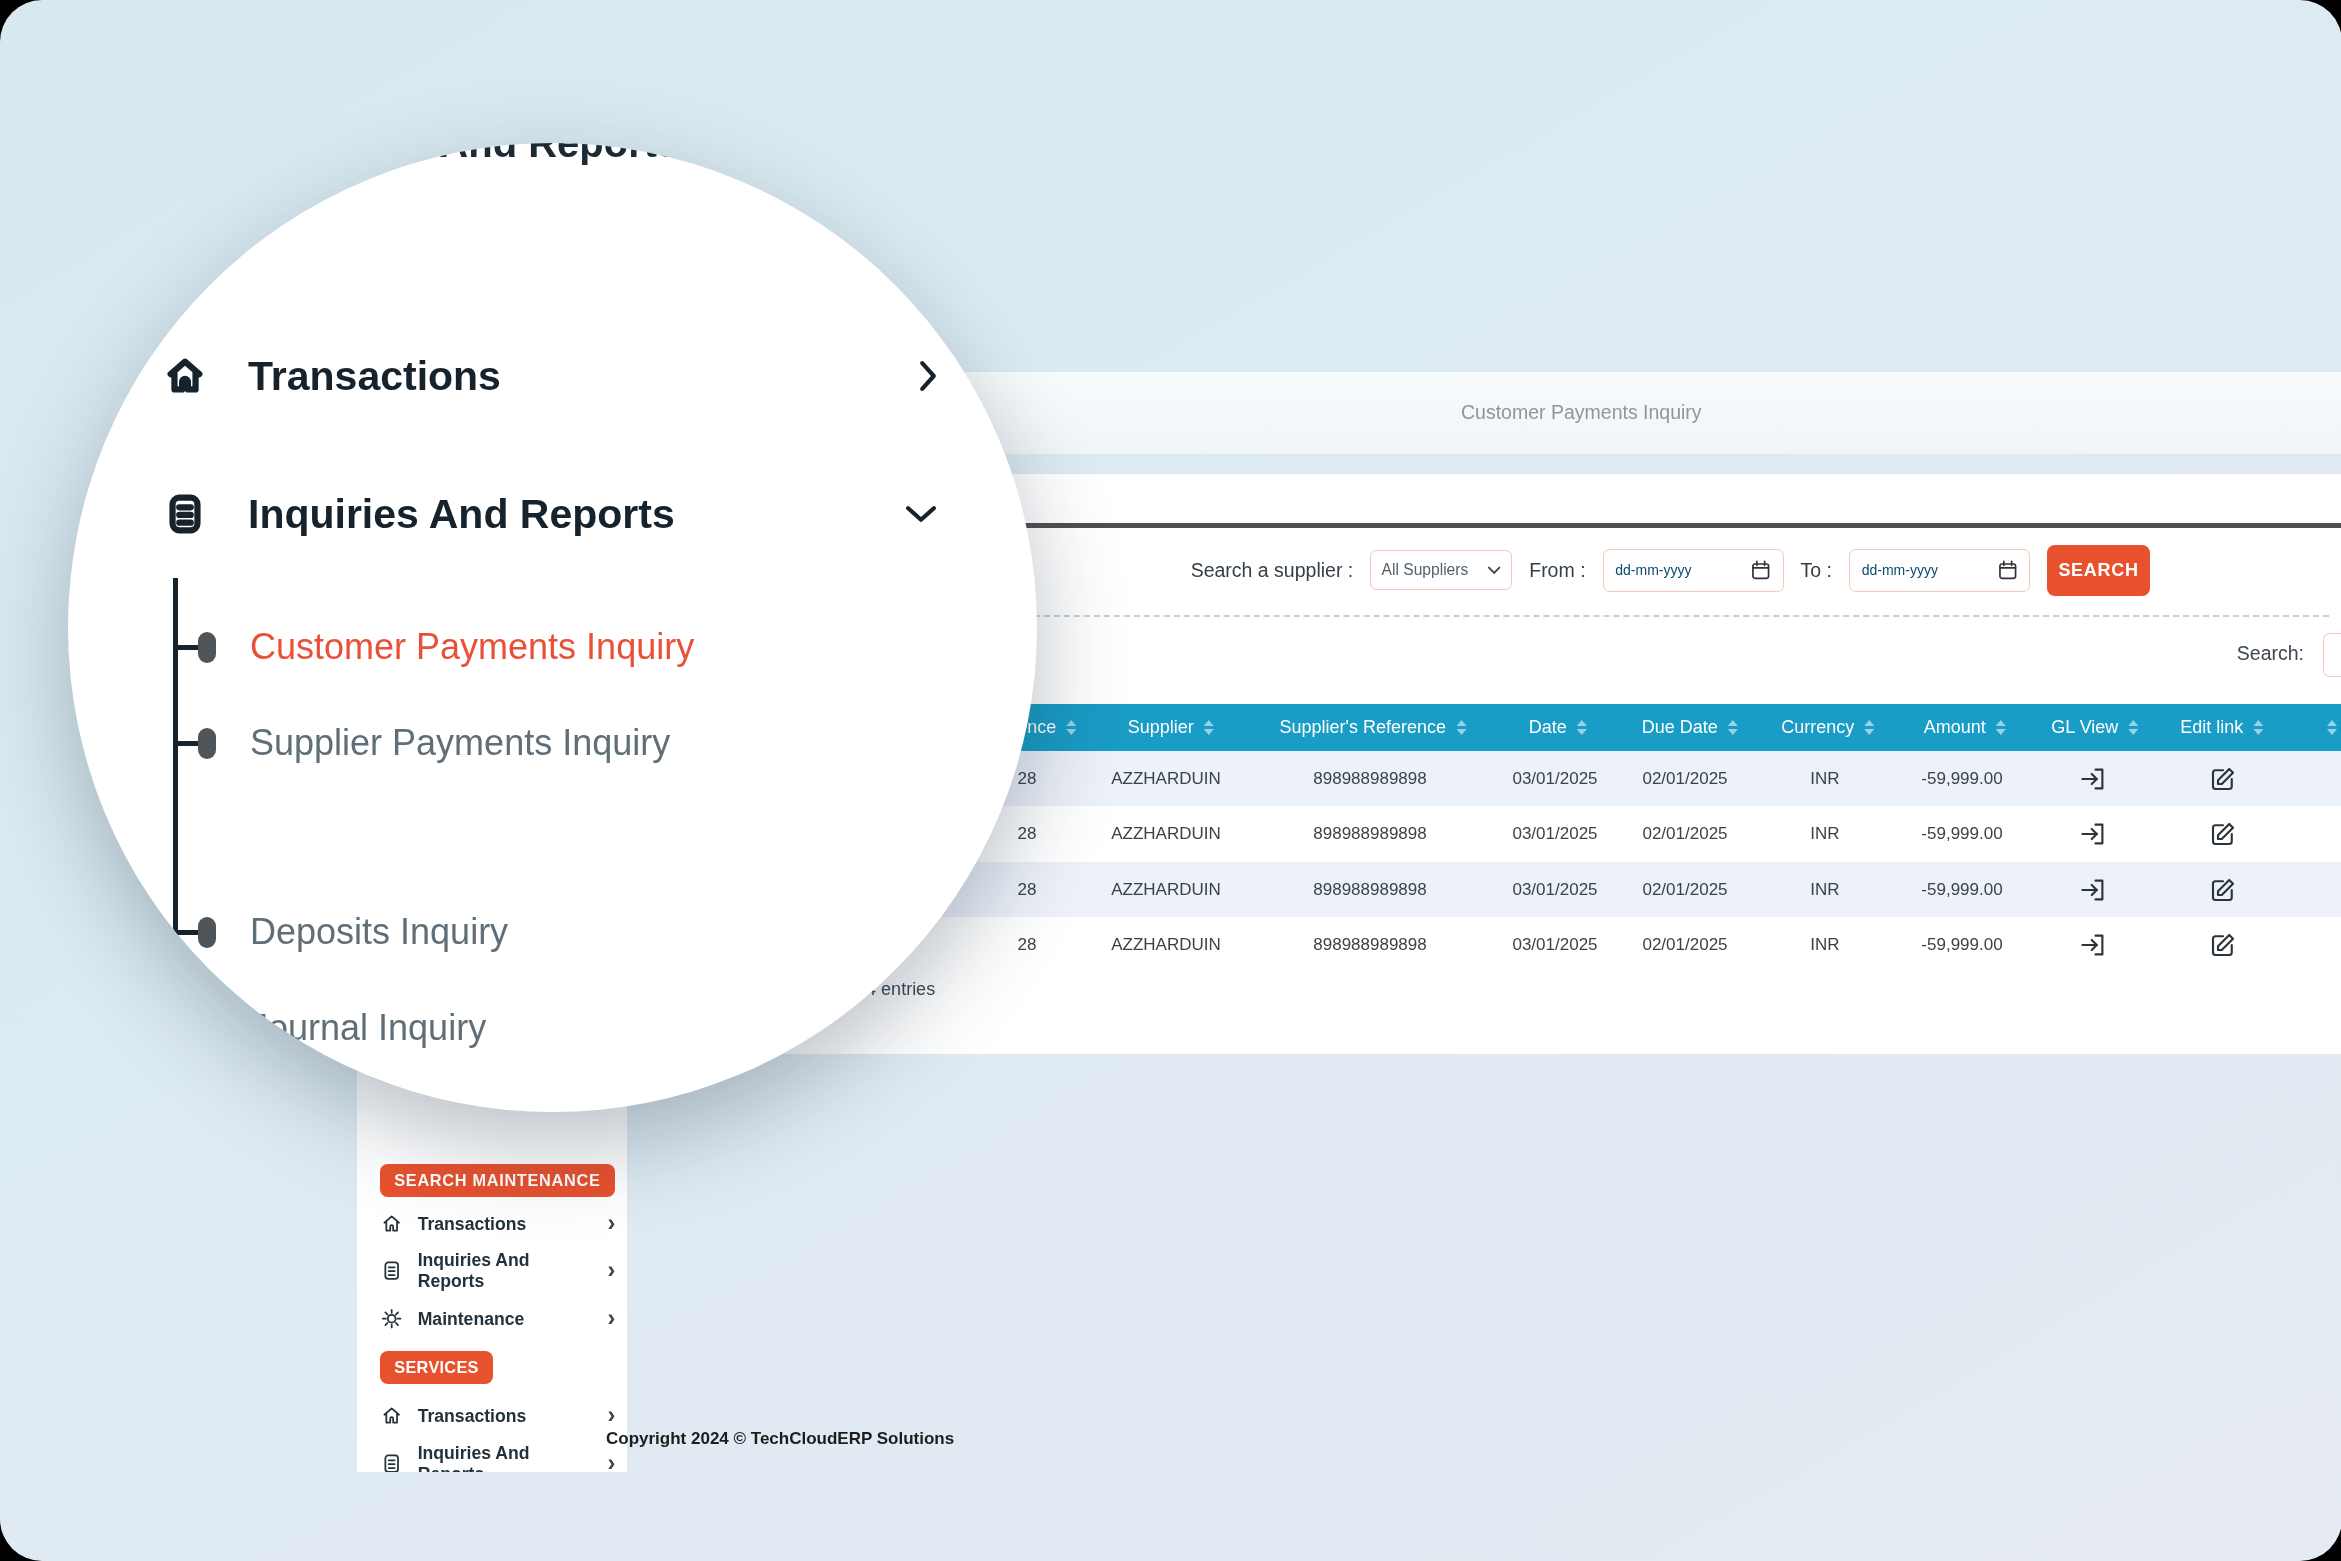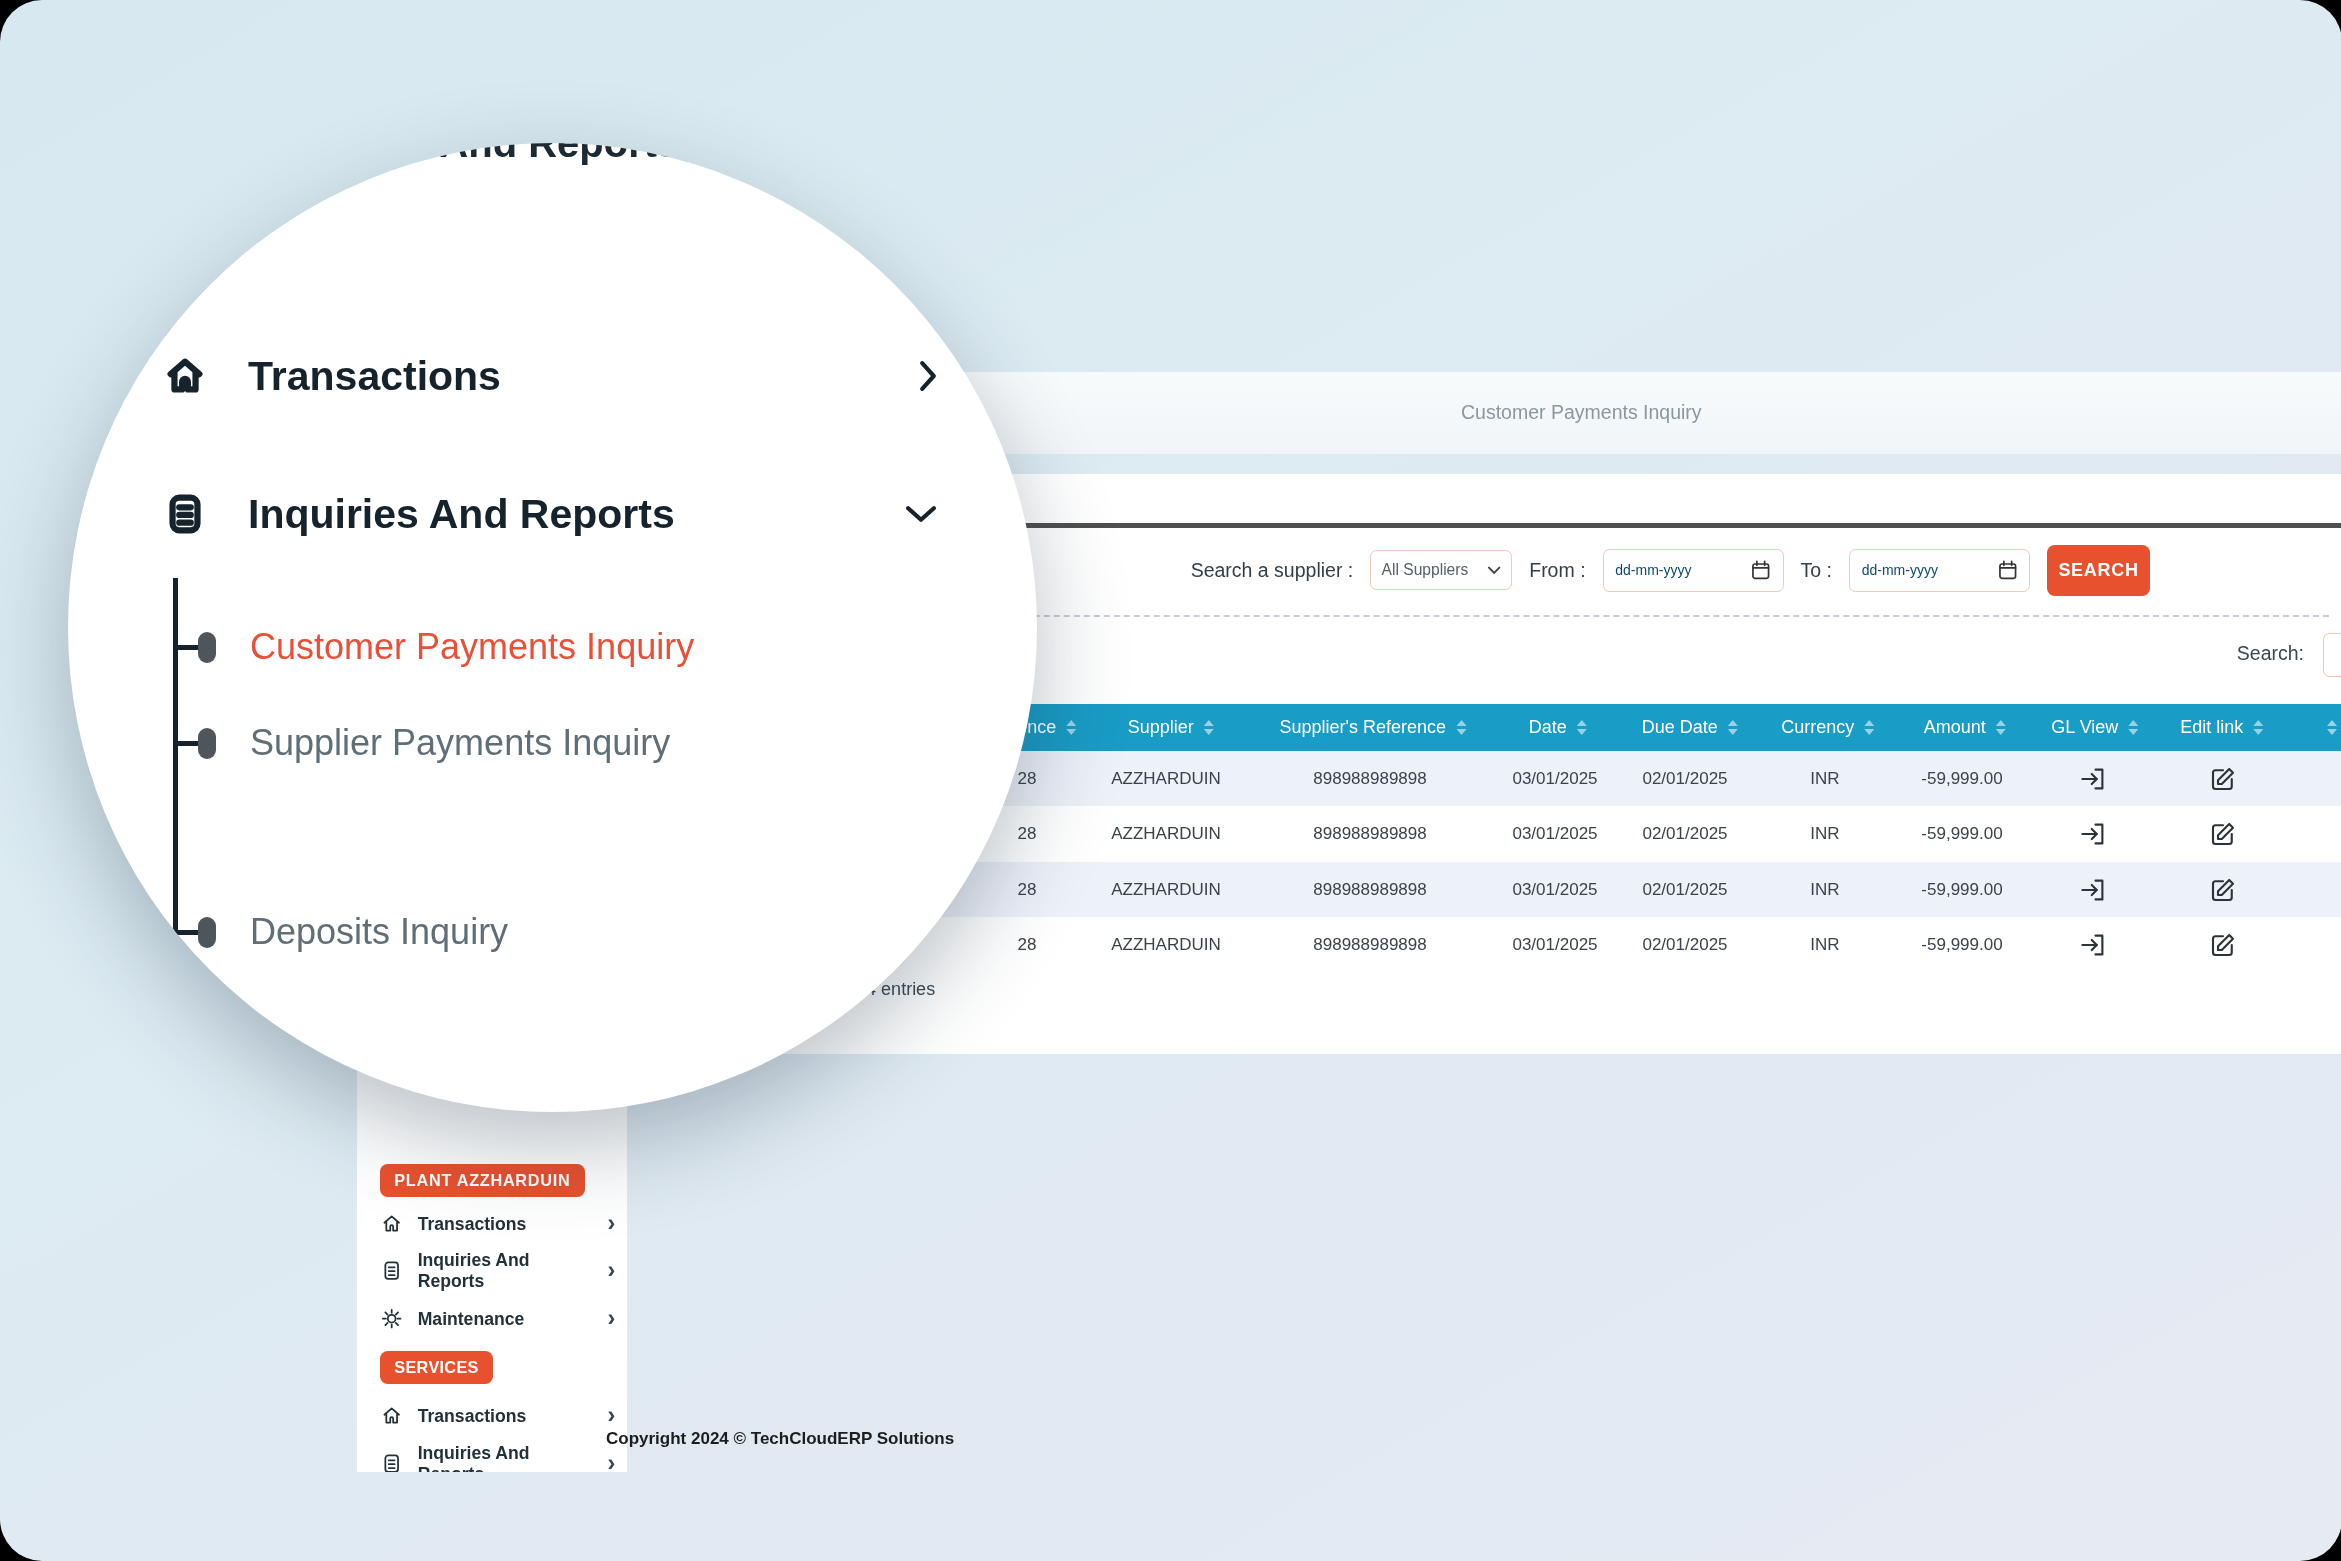--- a/index.html
+++ b/index.html
@@ -287,21 +287,21 @@
               <path d="M24 10H12a4 4 0 0 0-4 4v22a4 4 0 0 0 4 4h22a4 4 0 0 0 4-4V24"></path>
               <path d="M34 8l6 6-18 18h-6v-6z"></path>
             </svg>
           </span>
       </div>
 
       <div class="entries">Showing 1 to 4 of 4 entries</div>
     </div>
 
     <div class="sidebar">
-      <div class="sbadge" style="top:123px;letter-spacing:0.7px">PLANT AZZHARDUIN</div>
+      <div class="sbadge" style="top:123px;letter-spacing:0.7px">SEARCH MAINTENANCE</div>
       <div class="sitem" style="top:165px">
         <svg width="23.4" height="23.4" viewBox="0 0 48 48">
             <path d="M9 22L24 9l15 13M13 20v18h8v-8a3 3 0 0 1 6 0v8h8V20"></path>
           </svg>
         <span class="lbl">Transactions</span>
           <span class="chev">›</span>
       </div>
       <div class="sitem" style="top:212px">
         <svg width="23.4" height="23.4" viewBox="0 0 48 48">
             <rect x="11" y="7" width="26" height="34" rx="6"></rect>
@@ -377,20 +377,25 @@
       <div class="mitem" style="top:570px">
         <span class="conn"></span>
           <span class="dot"></span>
         <span class="milbl">Supplier Payments Inquiry</span>
       </div>
       <div class="mitem" style="top:759px">
         <span class="conn"></span>
           <span class="dot"></span>
         <span class="milbl">Deposits Inquiry</span>
       </div>
+      <div class="mitem" style="top:855px">
+        <span class="conn"></span>
+          <span class="dot"></span>
+        <span class="milbl">Journal Inquiry</span>
+      </div>
       <div class="mitem" style="top:949px">
         <span class="milbl">GL Inquiry</span>
       </div>
     </div>
 
   </div>
 </div>
 
 
 </body></html>

